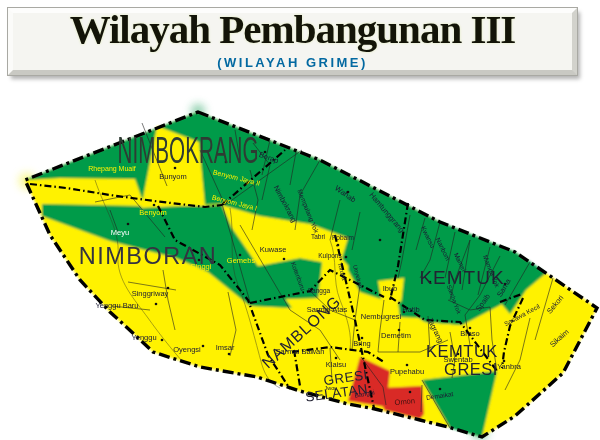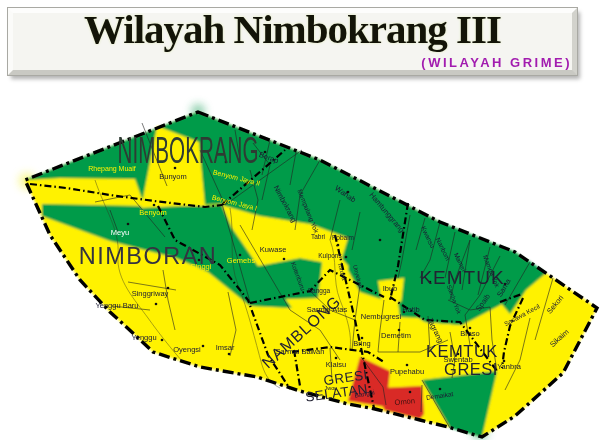--- a/index.html
+++ b/index.html
@@ -8,27 +8,27 @@
   .banner{position:absolute;left:8px;top:8px;width:559px;height:57px;
     background:#f5f5f1;
     border-top:5px solid #fdfdfc;border-left:5px solid #fbfbf9;
     border-right:5px solid #d2d2cc;border-bottom:5px solid #c9c9c3;
     box-shadow:0 0 0 1px #a9a9a3, 3px 4px 4px rgba(0,0,0,0.30);
     text-align:center;}
   .banner .t1{font-family:"Liberation Serif",serif;font-weight:bold;font-size:41px;
     line-height:39px;margin-top:-3px;color:#131408;letter-spacing:-1px;
     text-shadow:0 0 3px #e9efcf,0 0 2px #e9efcf;}
   .banner .t2{font-family:"Liberation Sans",sans-serif;font-weight:bold;font-size:13px;
-    letter-spacing:2.5px;color:#a21caf;margin-top:6px;text-align:right;}
+    letter-spacing:2.5px;color:#0369a1;margin-top:6px;}
 </style>
 </head>
 <body>
 
 <div class="banner">
-  <div class="t1">Wilayah Nimbokrang III</div>
+  <div class="t1">Wilayah Pembangunan III</div>
   <div class="t2">(WILAYAH GRIME)</div>
 </div>
 
 <svg width="600" height="440" viewBox="0 0 600 440" style="position:absolute;left:0;top:0;filter:blur(0.4px);">
 <defs>
 <filter id="blur1" x="-20%" y="-20%" width="140%" height="140%">
         <feGaussianBlur stdDeviation="1.1"></feGaussianBlur>
       </filter>
 <filter id="blur2" x="-80%" y="-80%" width="260%" height="260%">
         <feGaussianBlur stdDeviation="4"></feGaussianBlur>

